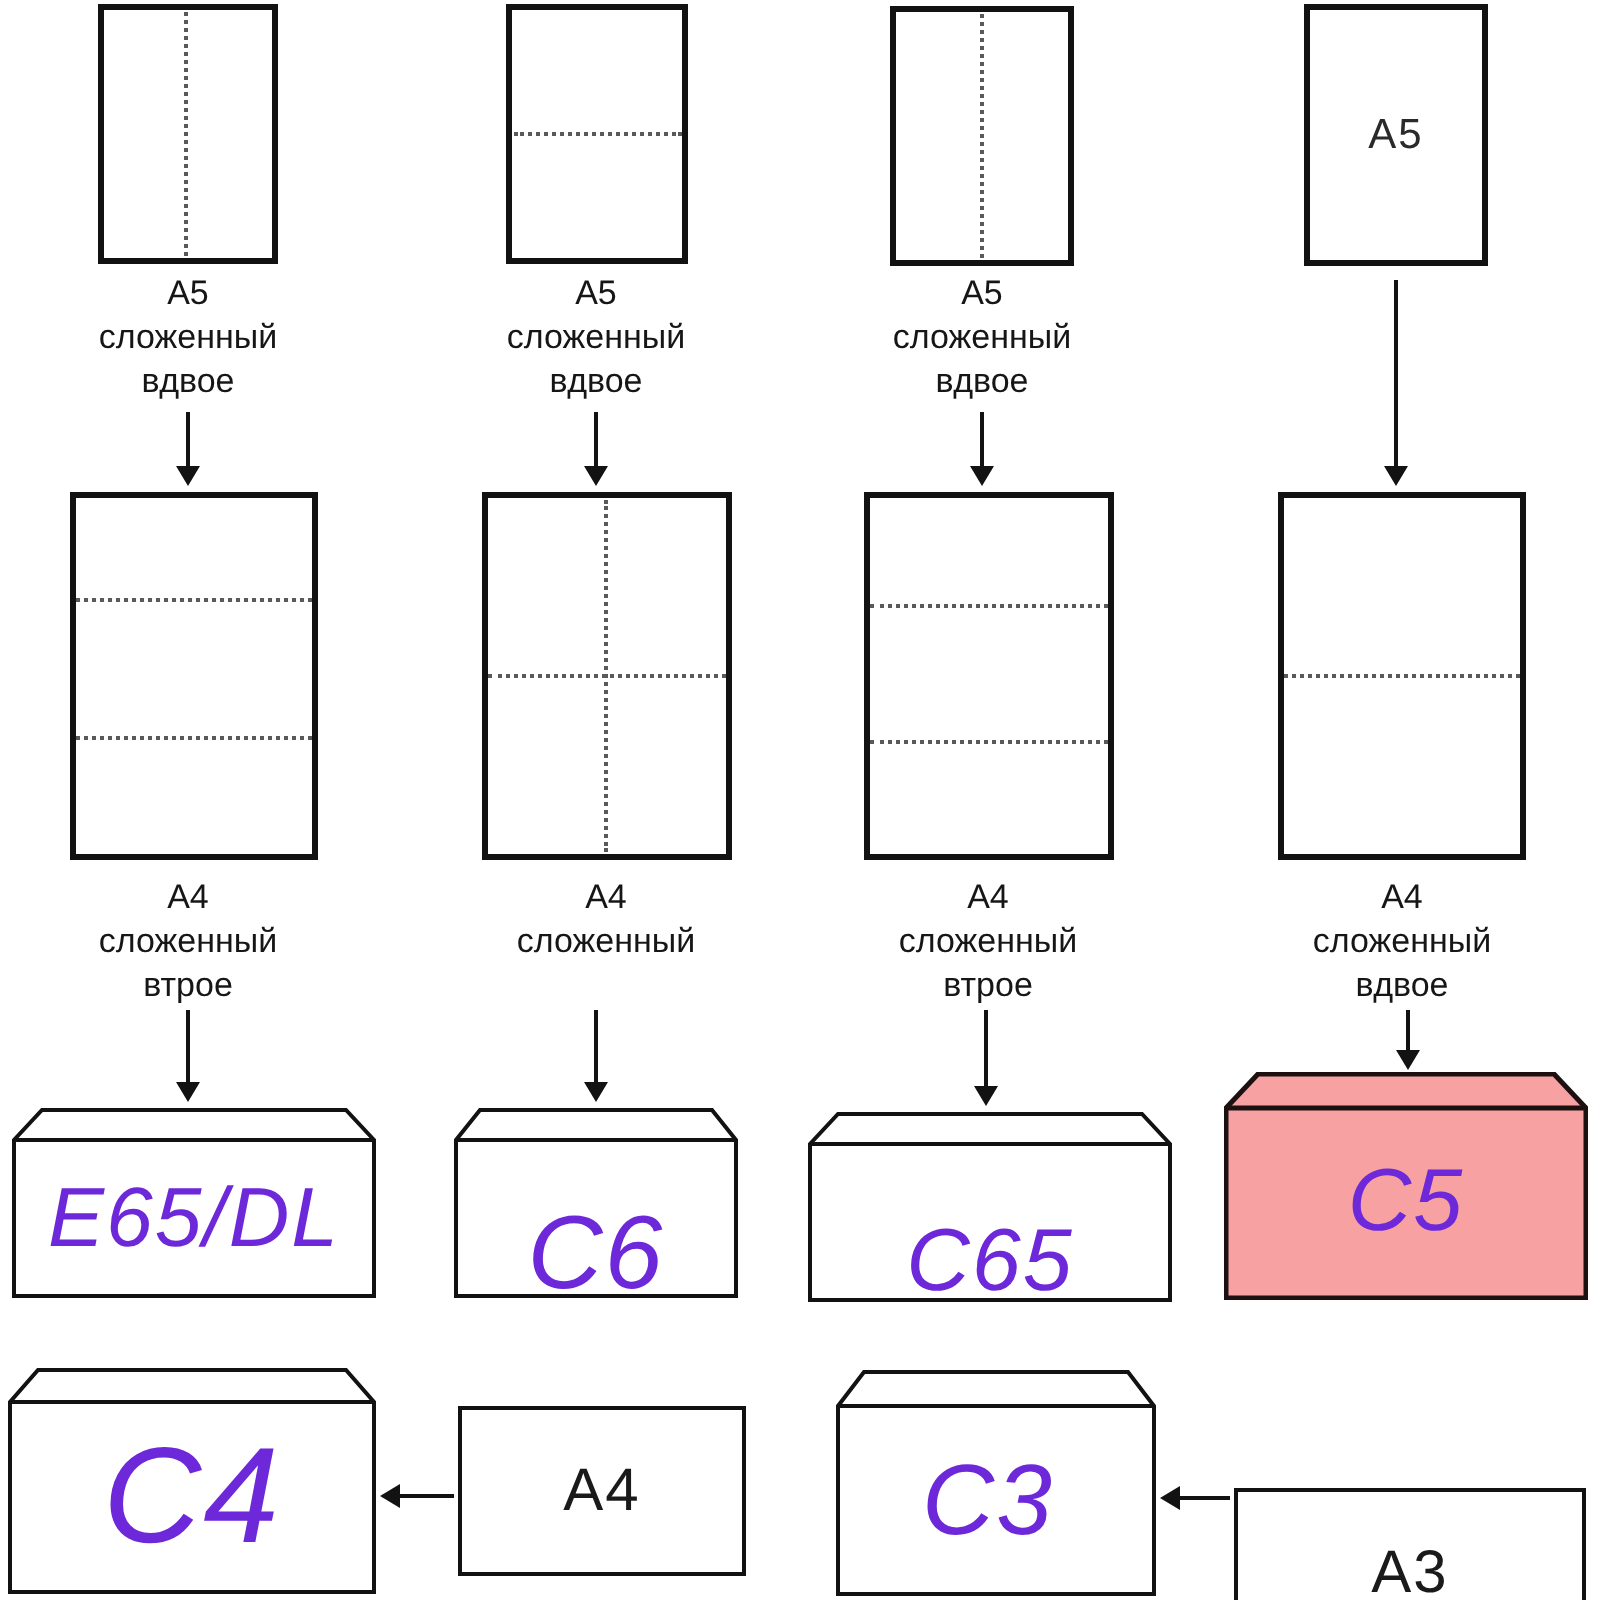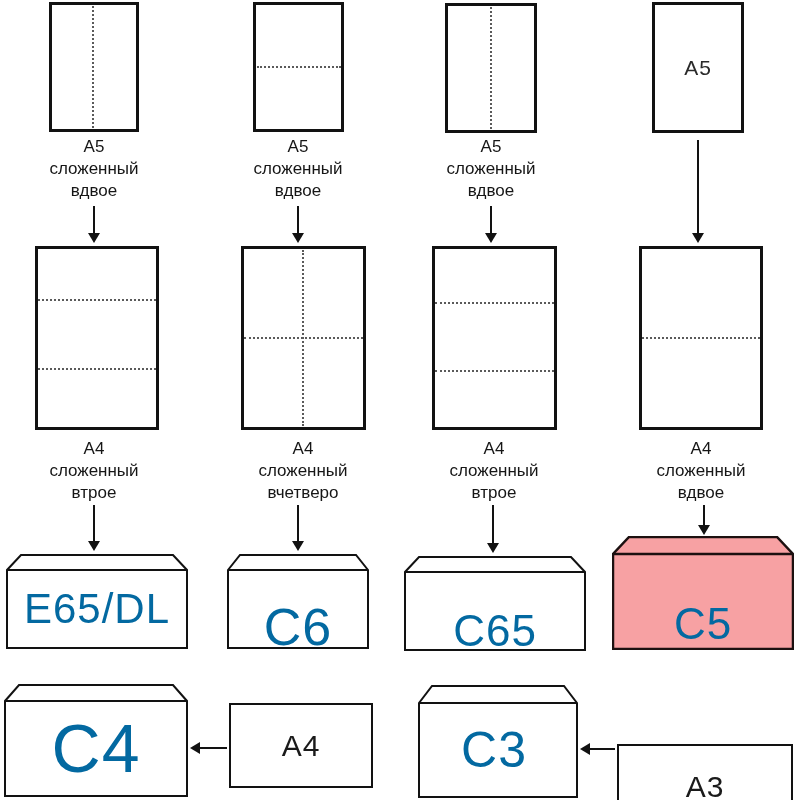--- a/index.html
+++ b/index.html
@@ -27,21 +27,21 @@
   }
   .harrow{position:absolute;height:2px;background:#121212;}
   .harrow::before{
     content:"";position:absolute;left:-10px;top:-5px;width:0;height:0;
     border-top:6px solid transparent;border-bottom:6px solid transparent;
     border-right:10px solid #121212;
   }
   svg.env{position:absolute;}
   .env-label{
     position:absolute;display:flex;align-items:center;justify-content:center;
-    color:#0369a1;letter-spacing:1px;
+    color:#6d28d9;letter-spacing:1px;font-style:italic;
   }
 </style>
 </head>
 <body>
 
 <div class="canvas">
 
   <div class="sheet" style="left:49px;top:2px;width:90px;height:130px;"></div>
   <div class="fold-v" style="left:92px;top:6px;height:122px;"></div>
   <div class="caption" style="left:24px;top:136px;width:140px;">
@@ -72,21 +72,20 @@
     <div>сложенный</div>
     <div>вдвое</div>
   </div>
   <div class="varrow" style="left:297px;top:206px;height:28px;"></div>
   <div class="sheet" style="left:241px;top:246px;width:125px;height:184px;"></div>
   <div class="fold-v" style="left:302px;top:250px;height:176px;"></div>
   <div class="fold-h" style="left:244px;top:337px;width:119px;"></div>
   <div class="caption" style="left:233px;top:438px;width:140px;">
     <div>A4</div>
     <div>сложенный</div>
-    <div>вчетверо</div>
   </div>
   <div class="varrow" style="left:297px;top:505px;height:37px;"></div>
   <svg class="env" style="left:227px;top:554px;" width="142" height="95" viewBox="0 0 142 95">
     <polygon points="13,1 129,1 141,16 141,94 1,94 1,16" fill="#ffffff" stroke="#121212" stroke-width="2"></polygon>
     <line x1="1" y1="16" x2="141" y2="16" stroke="#121212" stroke-width="2"></line>
   </svg>
   <div class="env-label" style="left:227px;top:588px;width:142px;height:78px;font-size:52px;">C6</div>
 
   <div class="sheet" style="left:445px;top:3px;width:92px;height:130px;"></div>
   <div class="fold-v" style="left:490px;top:7px;height:122px;"></div>
@@ -120,21 +119,21 @@
   <div class="caption" style="left:631px;top:438px;width:140px;">
     <div>A4</div>
     <div>сложенный</div>
     <div>вдвое</div>
   </div>
   <div class="varrow" style="left:703px;top:505px;height:21px;"></div>
   <svg class="env" style="left:612px;top:536px;" width="182" height="114" viewBox="0 0 182 114">
     <polygon points="17,1 165,1 181,18 181,113 1,113 1,18" fill="#f7a1a3" stroke="#1c1010" stroke-width="2.5"></polygon>
     <line x1="1" y1="18" x2="181" y2="18" stroke="#1c1010" stroke-width="2.5"></line>
   </svg>
-  <div class="env-label" style="left:612px;top:577px;width:182px;height:93px;font-size:44px;">C5</div>
+  <div class="env-label" style="left:612px;top:554px;width:182px;height:93px;font-size:44px;">C5</div>
 
   <svg class="env" style="left:4px;top:684px;" width="184" height="113" viewBox="0 0 184 113">
     <polygon points="15,1 169,1 183,17 183,112 1,112 1,17" fill="#ffffff" stroke="#121212" stroke-width="2"></polygon>
     <line x1="1" y1="17" x2="183" y2="17" stroke="#121212" stroke-width="2"></line>
   </svg>
   <div class="env-label" style="left:4px;top:700px;width:184px;height:95px;font-size:68px;">C4</div>
   <div class="harrow" style="left:200px;top:747px;width:27px;"></div>
   <div class="sheet thin" style="left:229px;top:703px;width:144px;height:85px;">
     <span class="bottom-sheet-label">A4</span>
   </div>

